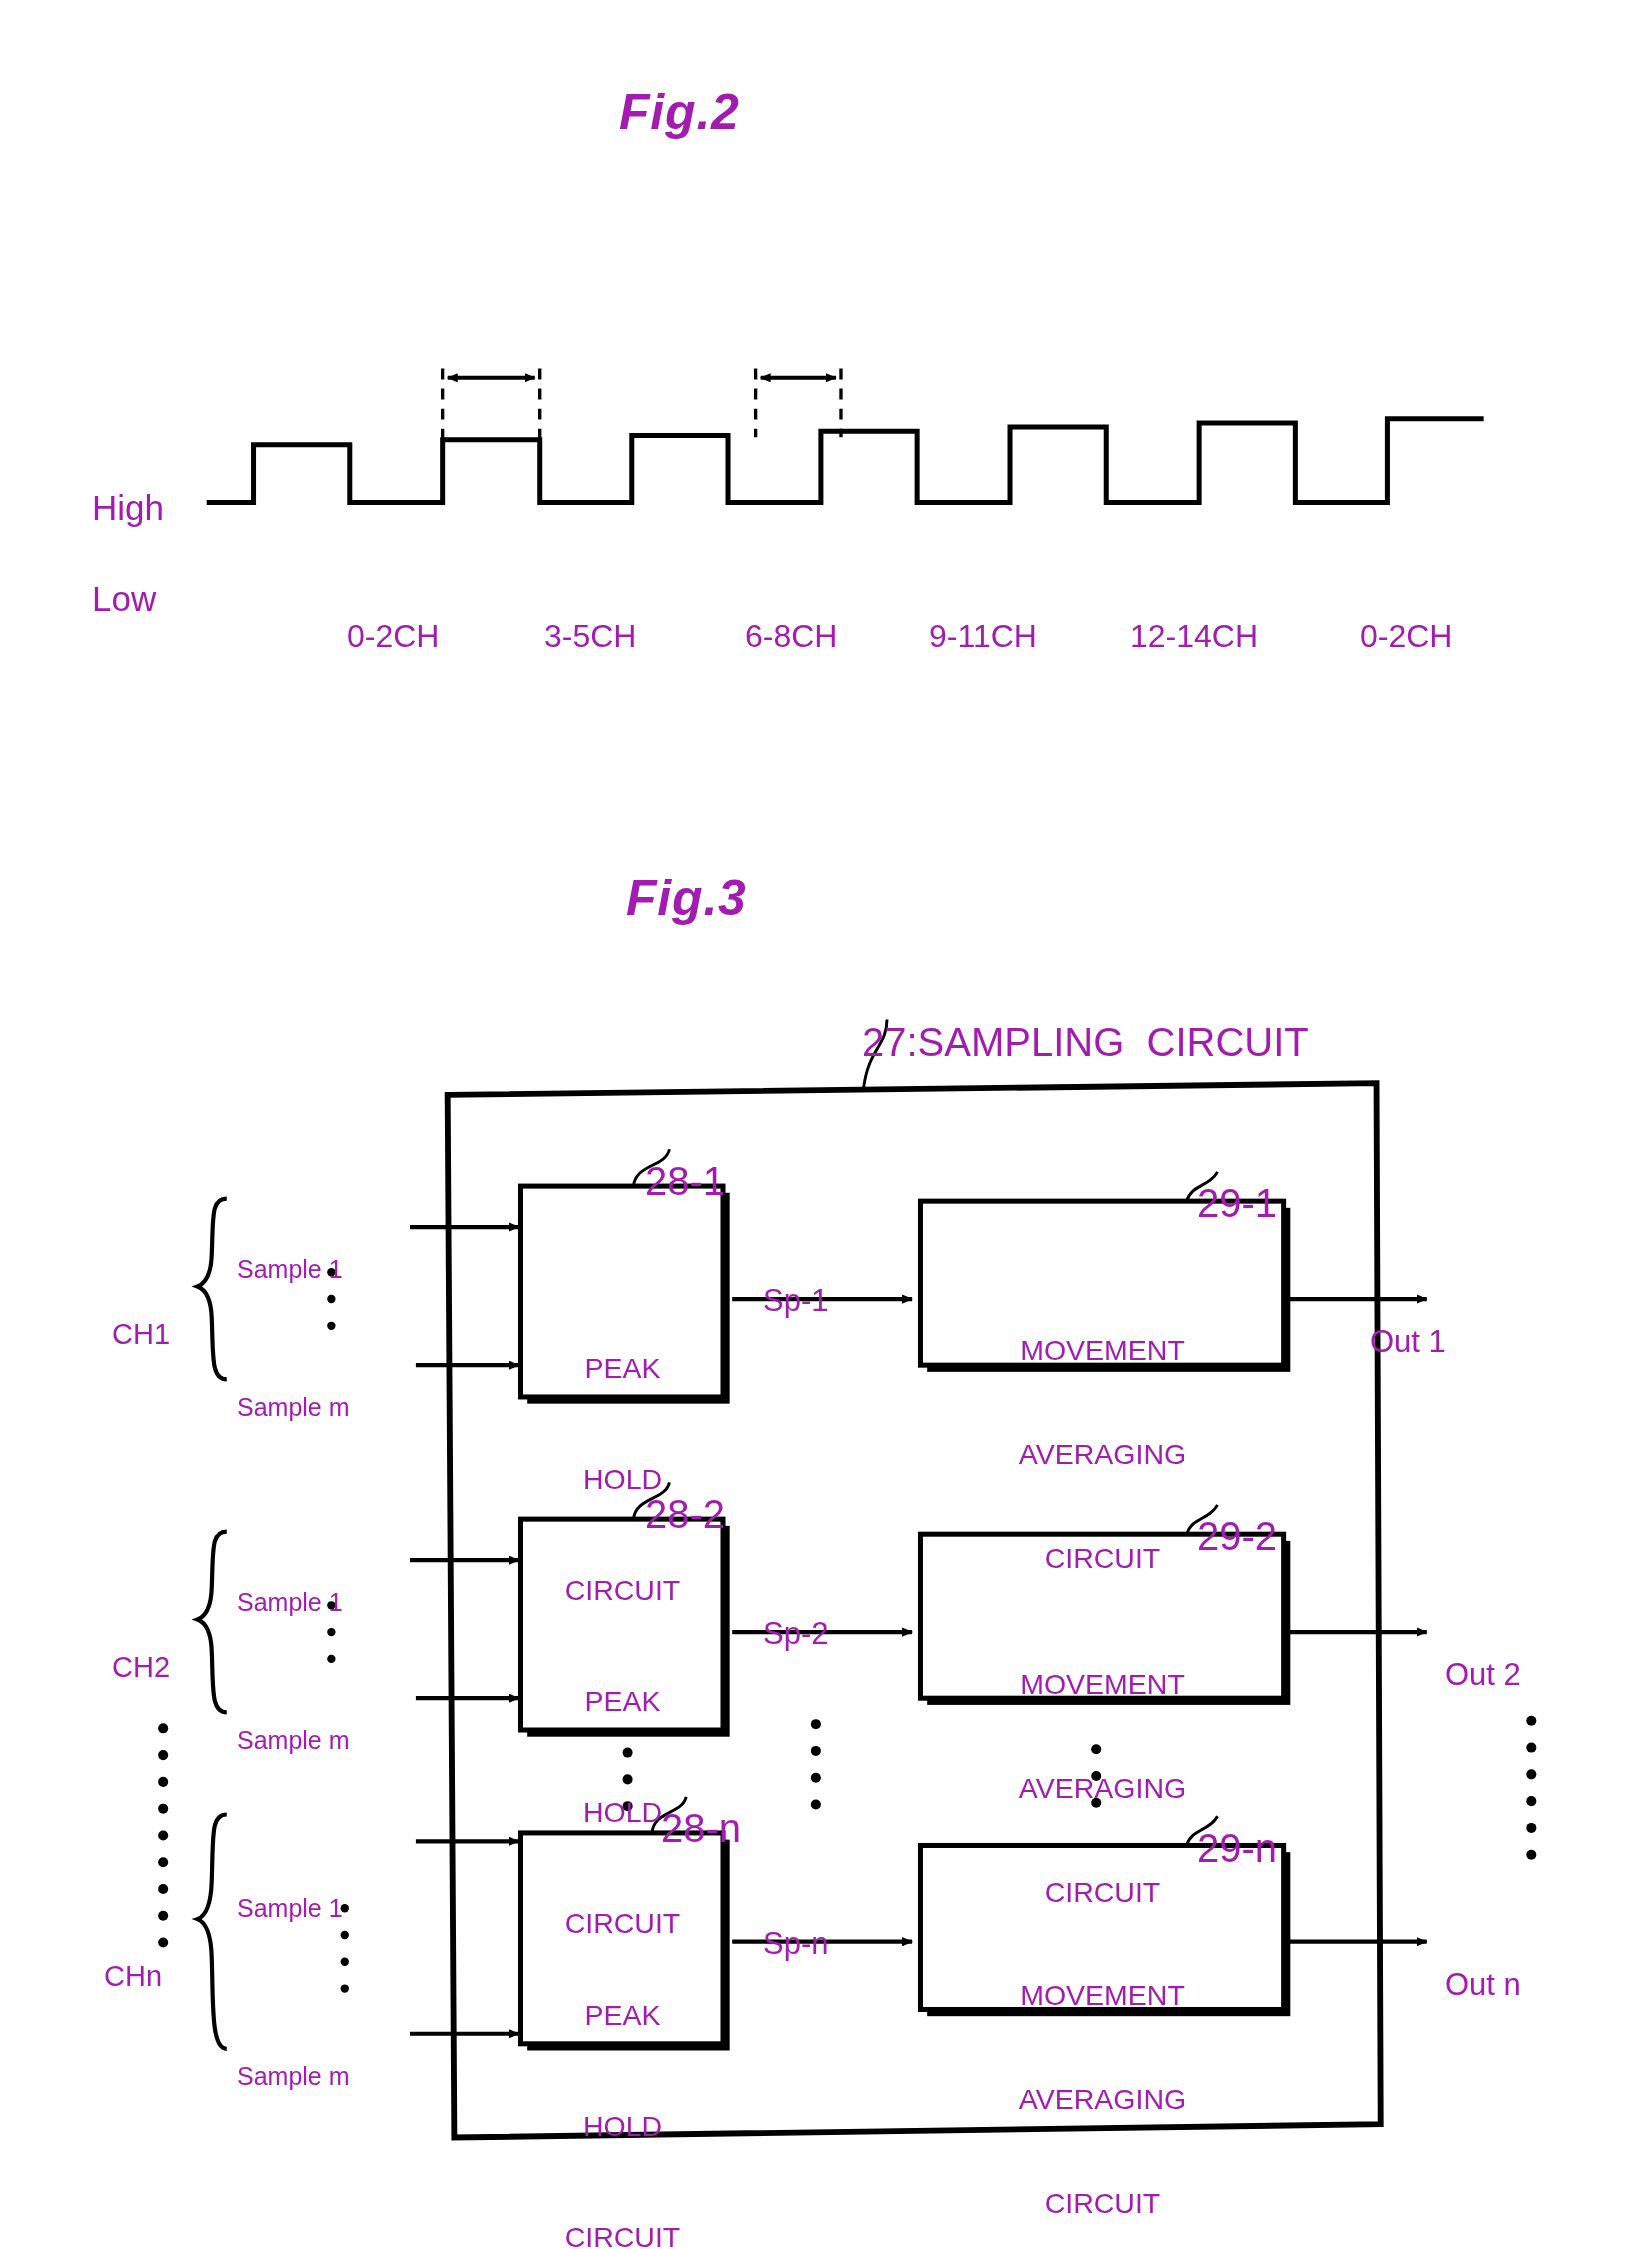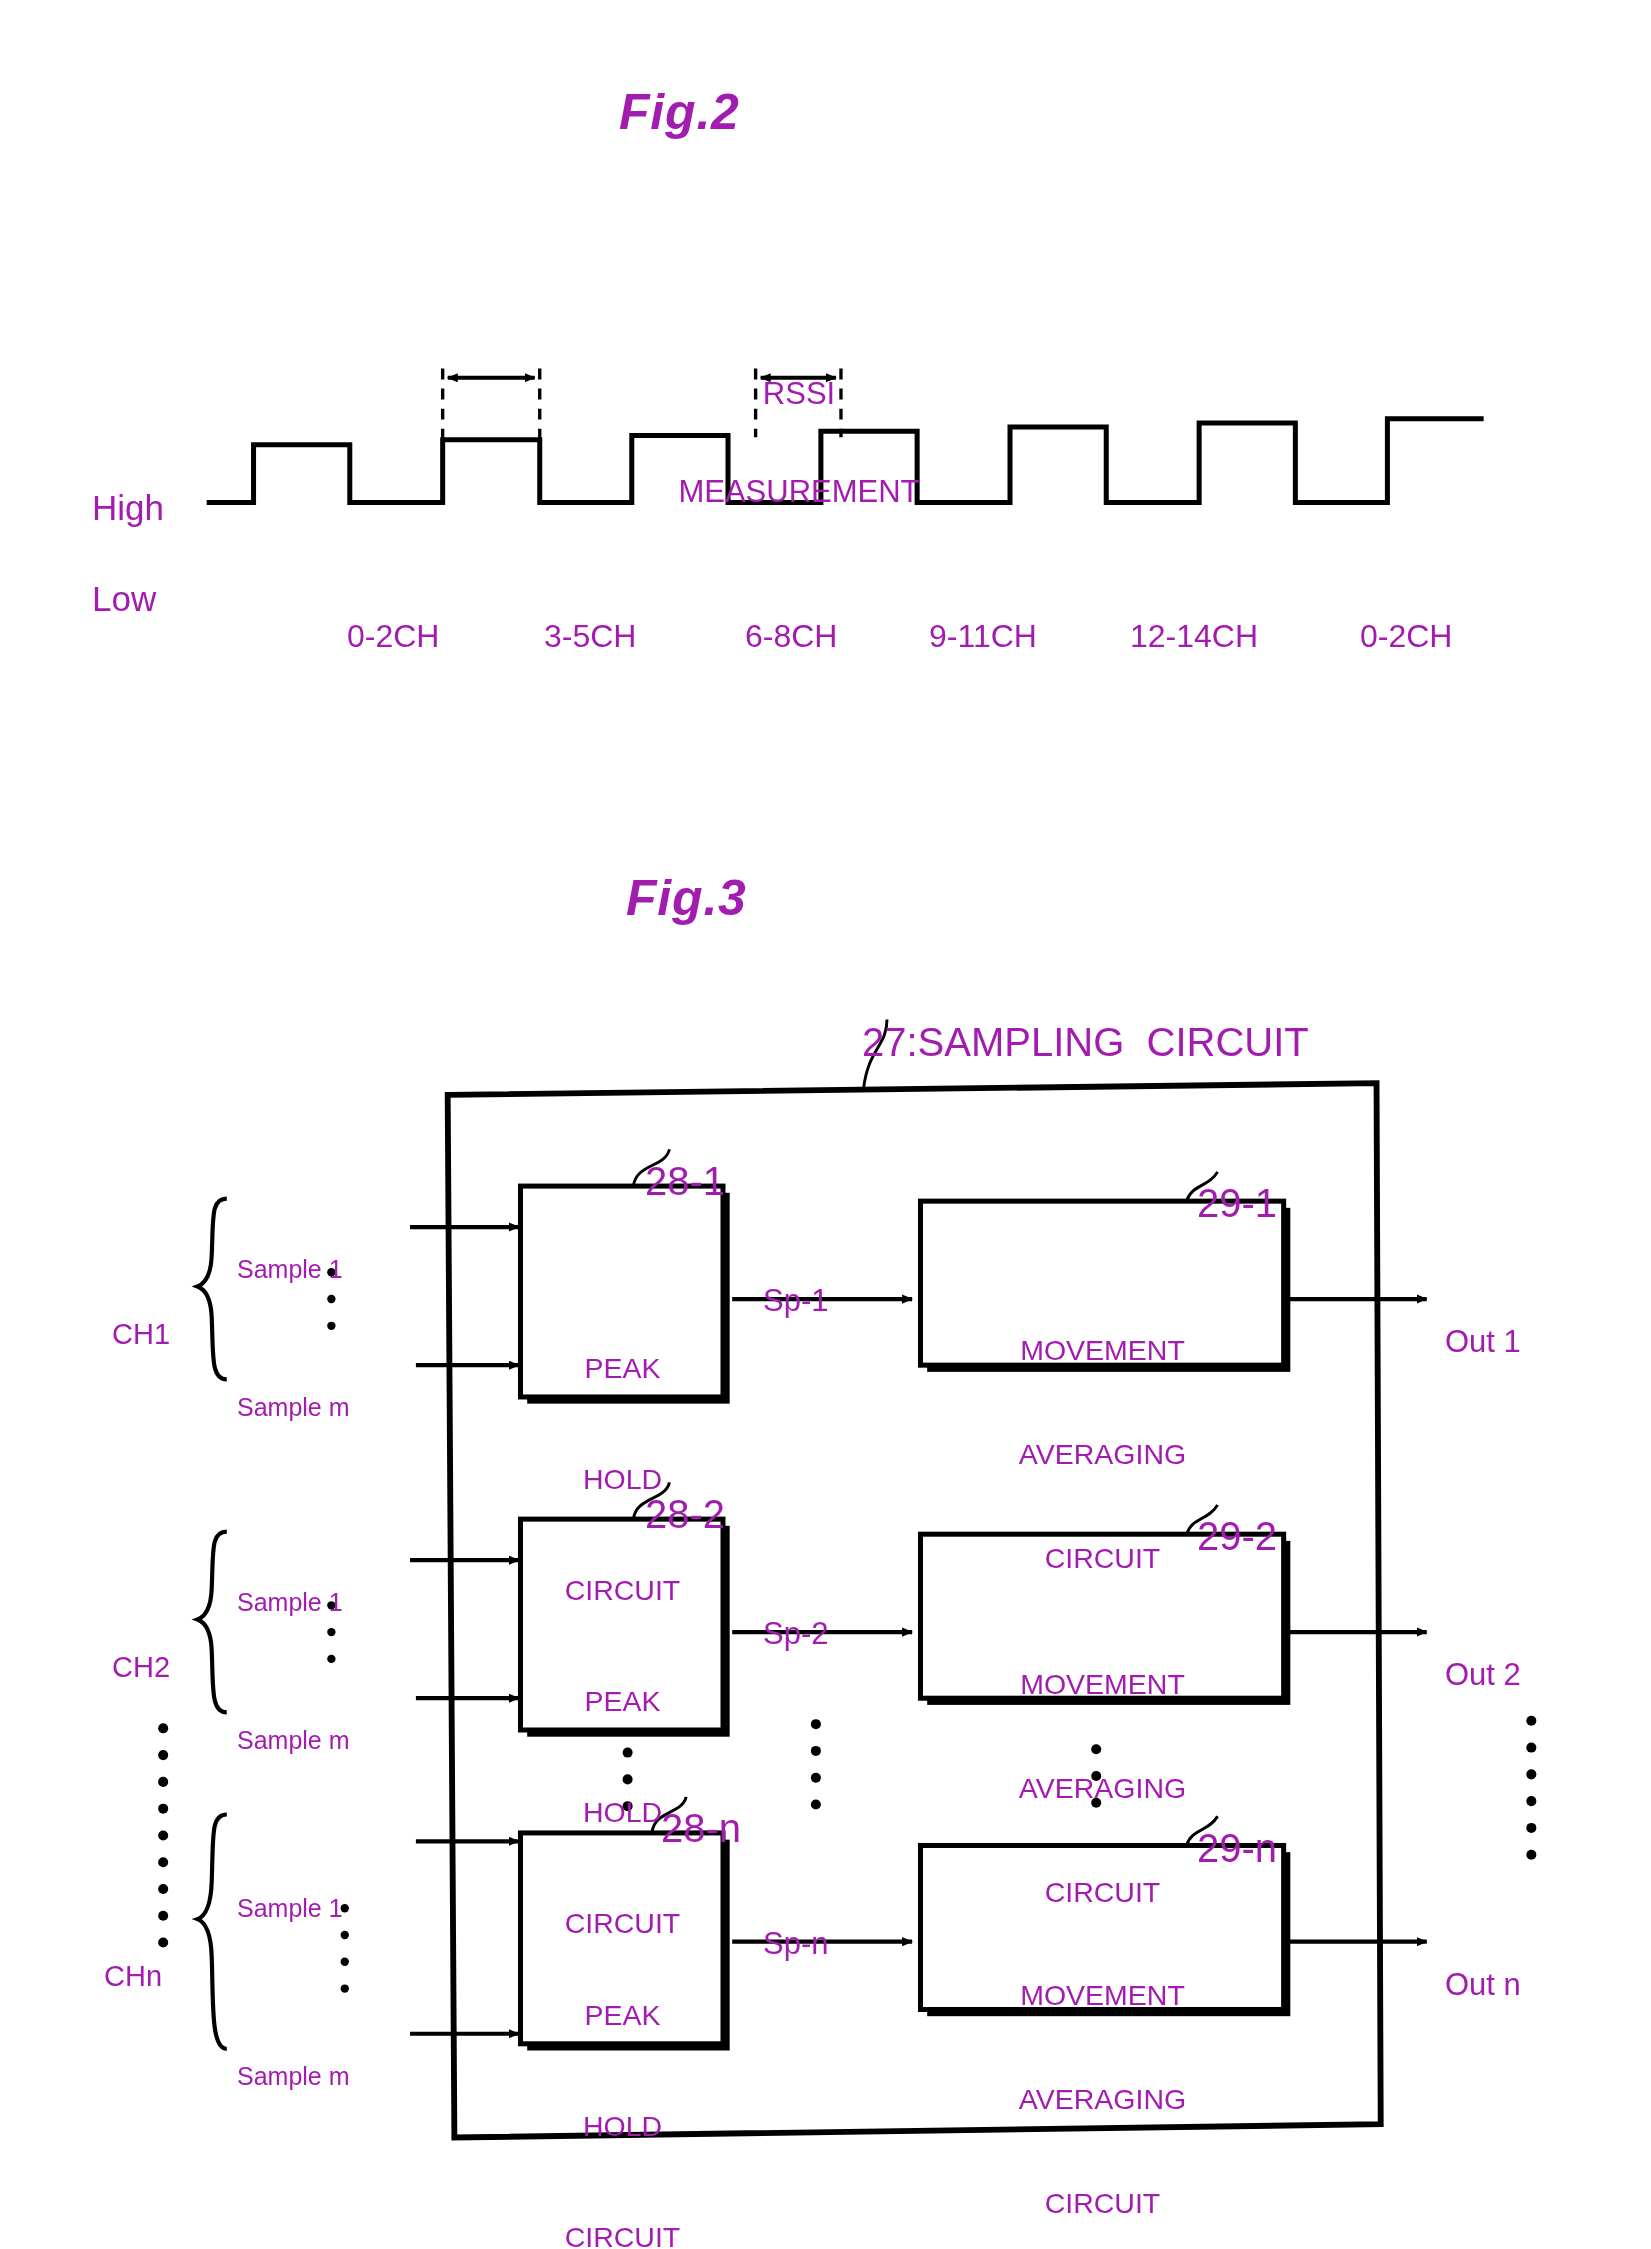--- a/index.html
+++ b/index.html
@@ -221,24 +221,20 @@
           <circle cx="1830" cy="2152" r="6"></circle>
         <circle cx="1830" cy="2184" r="6"></circle>
           <circle cx="1830" cy="2216" r="6"></circle>
       </g>
     </g>
   </svg>
 
   <div class="txt figtitle" style="left:619px;top:38px;">Fig.2</div>
 
 
-  <div class="txt lbl ctr" style="left:619px;top:264px;width:360px;">
-    <div>RSSI</div>
-    <div>MEASUREMENT</div>
-  </div>
 
   <div class="txt wfl" style="left:92px;top:441px;">High</div>
   <div class="txt wfl" style="left:92px;top:532px;">Low</div>
 
   <div class="txt chlbl" style="left:347px;top:572px;">0-2CH</div>
   <div class="txt chlbl" style="left:544px;top:572px;">3-5CH</div>
   <div class="txt chlbl" style="left:745px;top:572px;">6-8CH</div>
   <div class="txt chlbl" style="left:929px;top:572px;">9-11CH</div>
   <div class="txt chlbl" style="left:1130px;top:572px;">12-14CH</div>
   <div class="txt chlbl" style="left:1360px;top:572px;">0-2CH</div>
@@ -256,21 +252,21 @@
     <div>HOLD</div>
     <div>CIRCUIT</div>
   </div>
   <div class="txt lbl" style="left:763px;top:1237px;">Sp-1</div>
   <div class="txt num" style="left:1197px;top:1134px;">29-1</div>
   <div class="txt mixed" style="left:921px;top:1215px;width:363px;">
     <div>MOVEMENT</div>
     <div>AVERAGING</div>
     <div>CIRCUIT</div>
   </div>
-  <div class="txt lbl" style="left:1445px;top:1278px;text-align:center;">Out 1</div>
+  <div class="txt lbl" style="left:1370px;top:1278px;text-align:center;">Out 1</div>
 
   <div class="txt ch" style="left:112px;top:1604px;">CH2</div>
   <div class="txt lblsm" style="left:237px;top:1541px;">Sample 1</div>
   <div class="txt lblsm" style="left:237px;top:1679px;">Sample m</div>
   <div class="txt num" style="left:645px;top:1445px;">28-2</div>
   <div class="txt boxtxt" style="left:521px;top:1561px;width:203px;">
     <div>PEAK</div>
     <div>HOLD</div>
     <div>CIRCUIT</div>
   </div>

